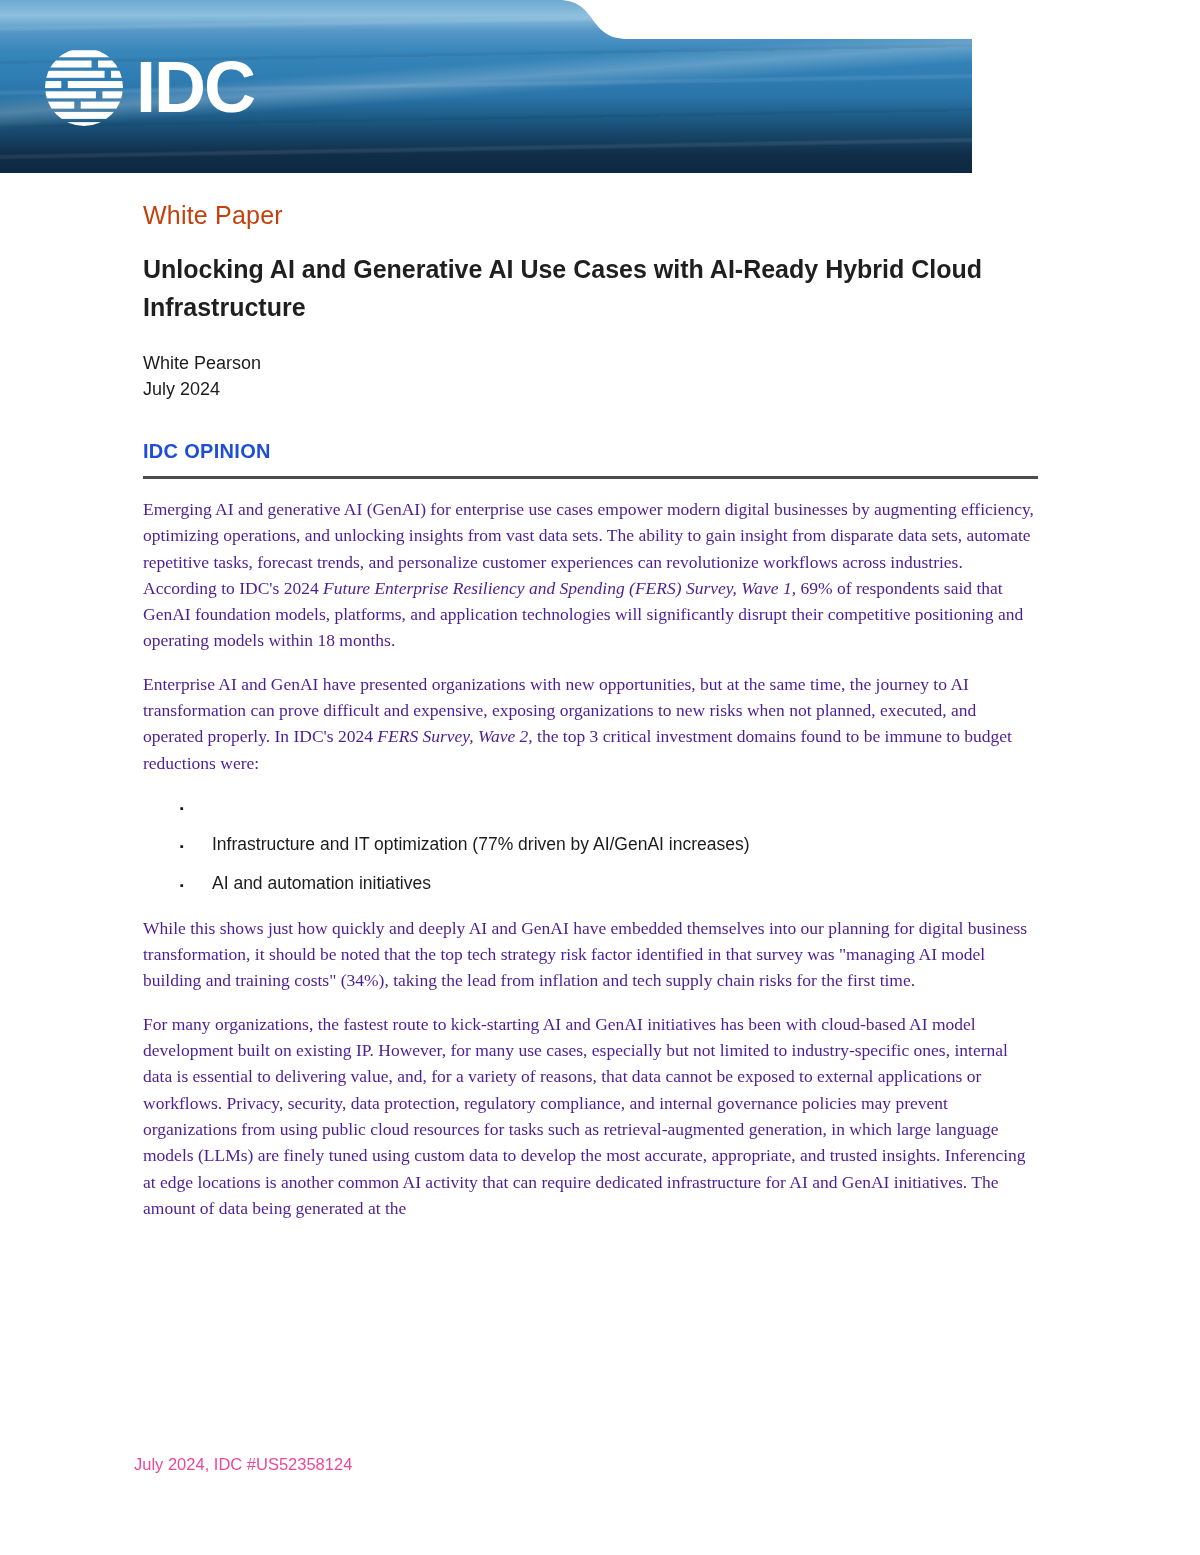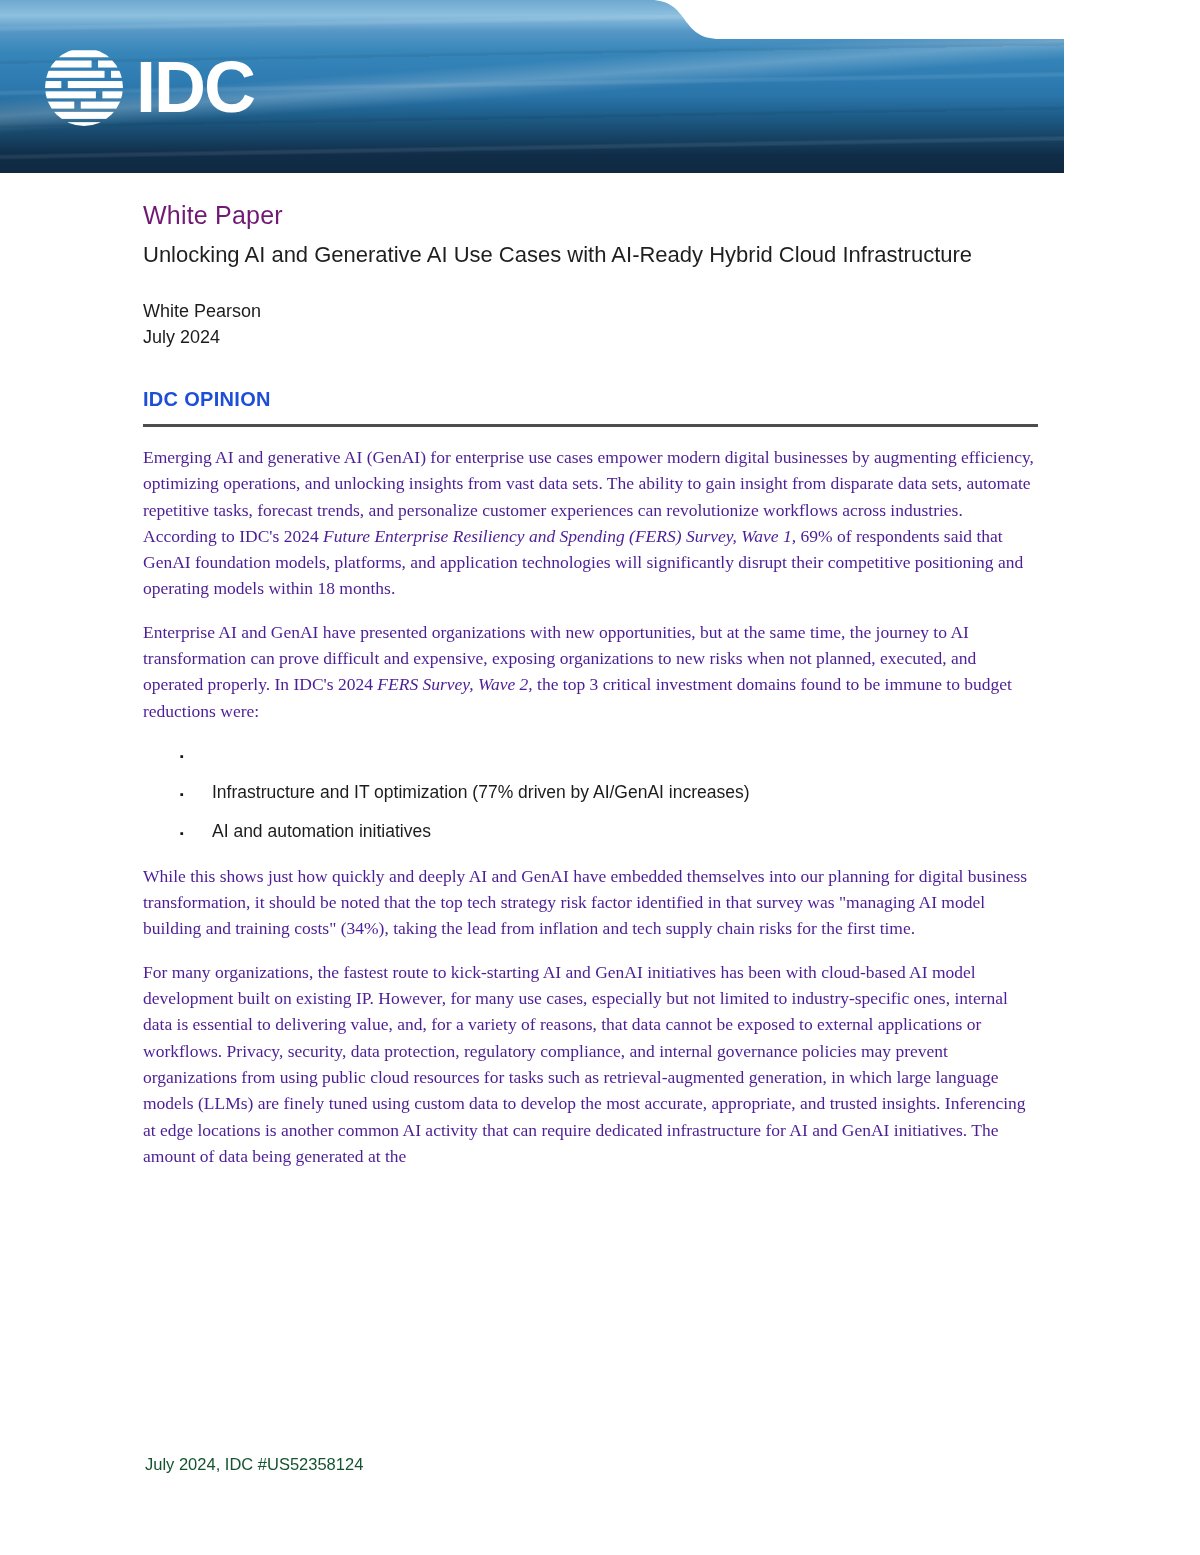--- a/index.html
+++ b/index.html
@@ -7,21 +7,21 @@
     position:relative;
     width:1200px;height:1555px;
     background:#ffffff;
     outline:1px solid #d8d8d8;
     overflow:hidden;
     font-family:"Liberation Sans", sans-serif;
     color:#1c1c1c;
   }
   
   .banner{
-    position:absolute;top:0;left:0;width:1064px;height:173px;
+    position:absolute;top:0;left:0;width:972px;height:173px;
     background:
       linear-gradient(176deg, rgba(255,255,255,0) 40%, rgba(255,255,255,.22) 47%, rgba(255,255,255,0) 54%),
       linear-gradient(180deg,
         #6ea8d1 0%, #8ec0de 9%, #5697c6 18%, #3786ba 30%,
         #2e7cb2 46%, #2a74a8 56%, #1f618f 65%, #174668 78%,
         #102c47 90%, #0f2941 100%);
   }
   .banner .streaks{
     position:absolute;inset:0;
     background:
@@ -39,25 +39,25 @@
     color:#ffffff;font-size:72px;font-weight:bold;
     letter-spacing:-2px;line-height:86px;
     font-family:"Liberation Sans", sans-serif;
   }
   
   .content{
     position:absolute;left:143px;top:173px;width:895px;
   }
   .kicker{
     margin-top:28px;
-    color:#701a75;font-size:25px;font-weight:500;letter-spacing:.2px;
+    color:#c2410c;font-size:25px;font-weight:500;letter-spacing:.2px;
   }
   .title{
-    margin-top:6px;
-    color:#1f1f1f;font-size:22px;line-height:38px;font-weight:400;
+    margin-top:20px;
+    color:#1f1f1f;font-size:25px;line-height:38px;font-weight:700;
   }
   .sponsor{margin-top:30px;font-size:18px;line-height:26px;}
   .author{margin-top:24px;font-size:18px;line-height:26px;}
   .section-head{
     margin-top:38px;
     color:#1d4ed8;font-size:20px;font-weight:bold;letter-spacing:.3px;
   }
   .rule{
     margin-top:13px;height:0;
     border-top:3px solid #4d4d4d;
@@ -70,22 +70,22 @@
   .bullets{margin:19px 0 0 0;}
   .bullet-row{
     display:flex;align-items:baseline;
     margin:0 0 10px 0;padding-left:37px;
     font-size:17.5px;line-height:26.3px;
   }
   .bullet-glyph{
     flex:0 0 auto;width:32px;font-size:11px;color:#111;
   }
   .footer{
-    position:absolute;left:145px;top:1455px;
-    font-size:16.5px;color:#14532d;
+    position:absolute;left:134px;top:1455px;
+    font-size:16.5px;color:#ec4899;
   }
 </style>
 </head>
 <body>
 
 <div class="page">
 
   <div class="banner">
     <div class="streaks"></div>
 

